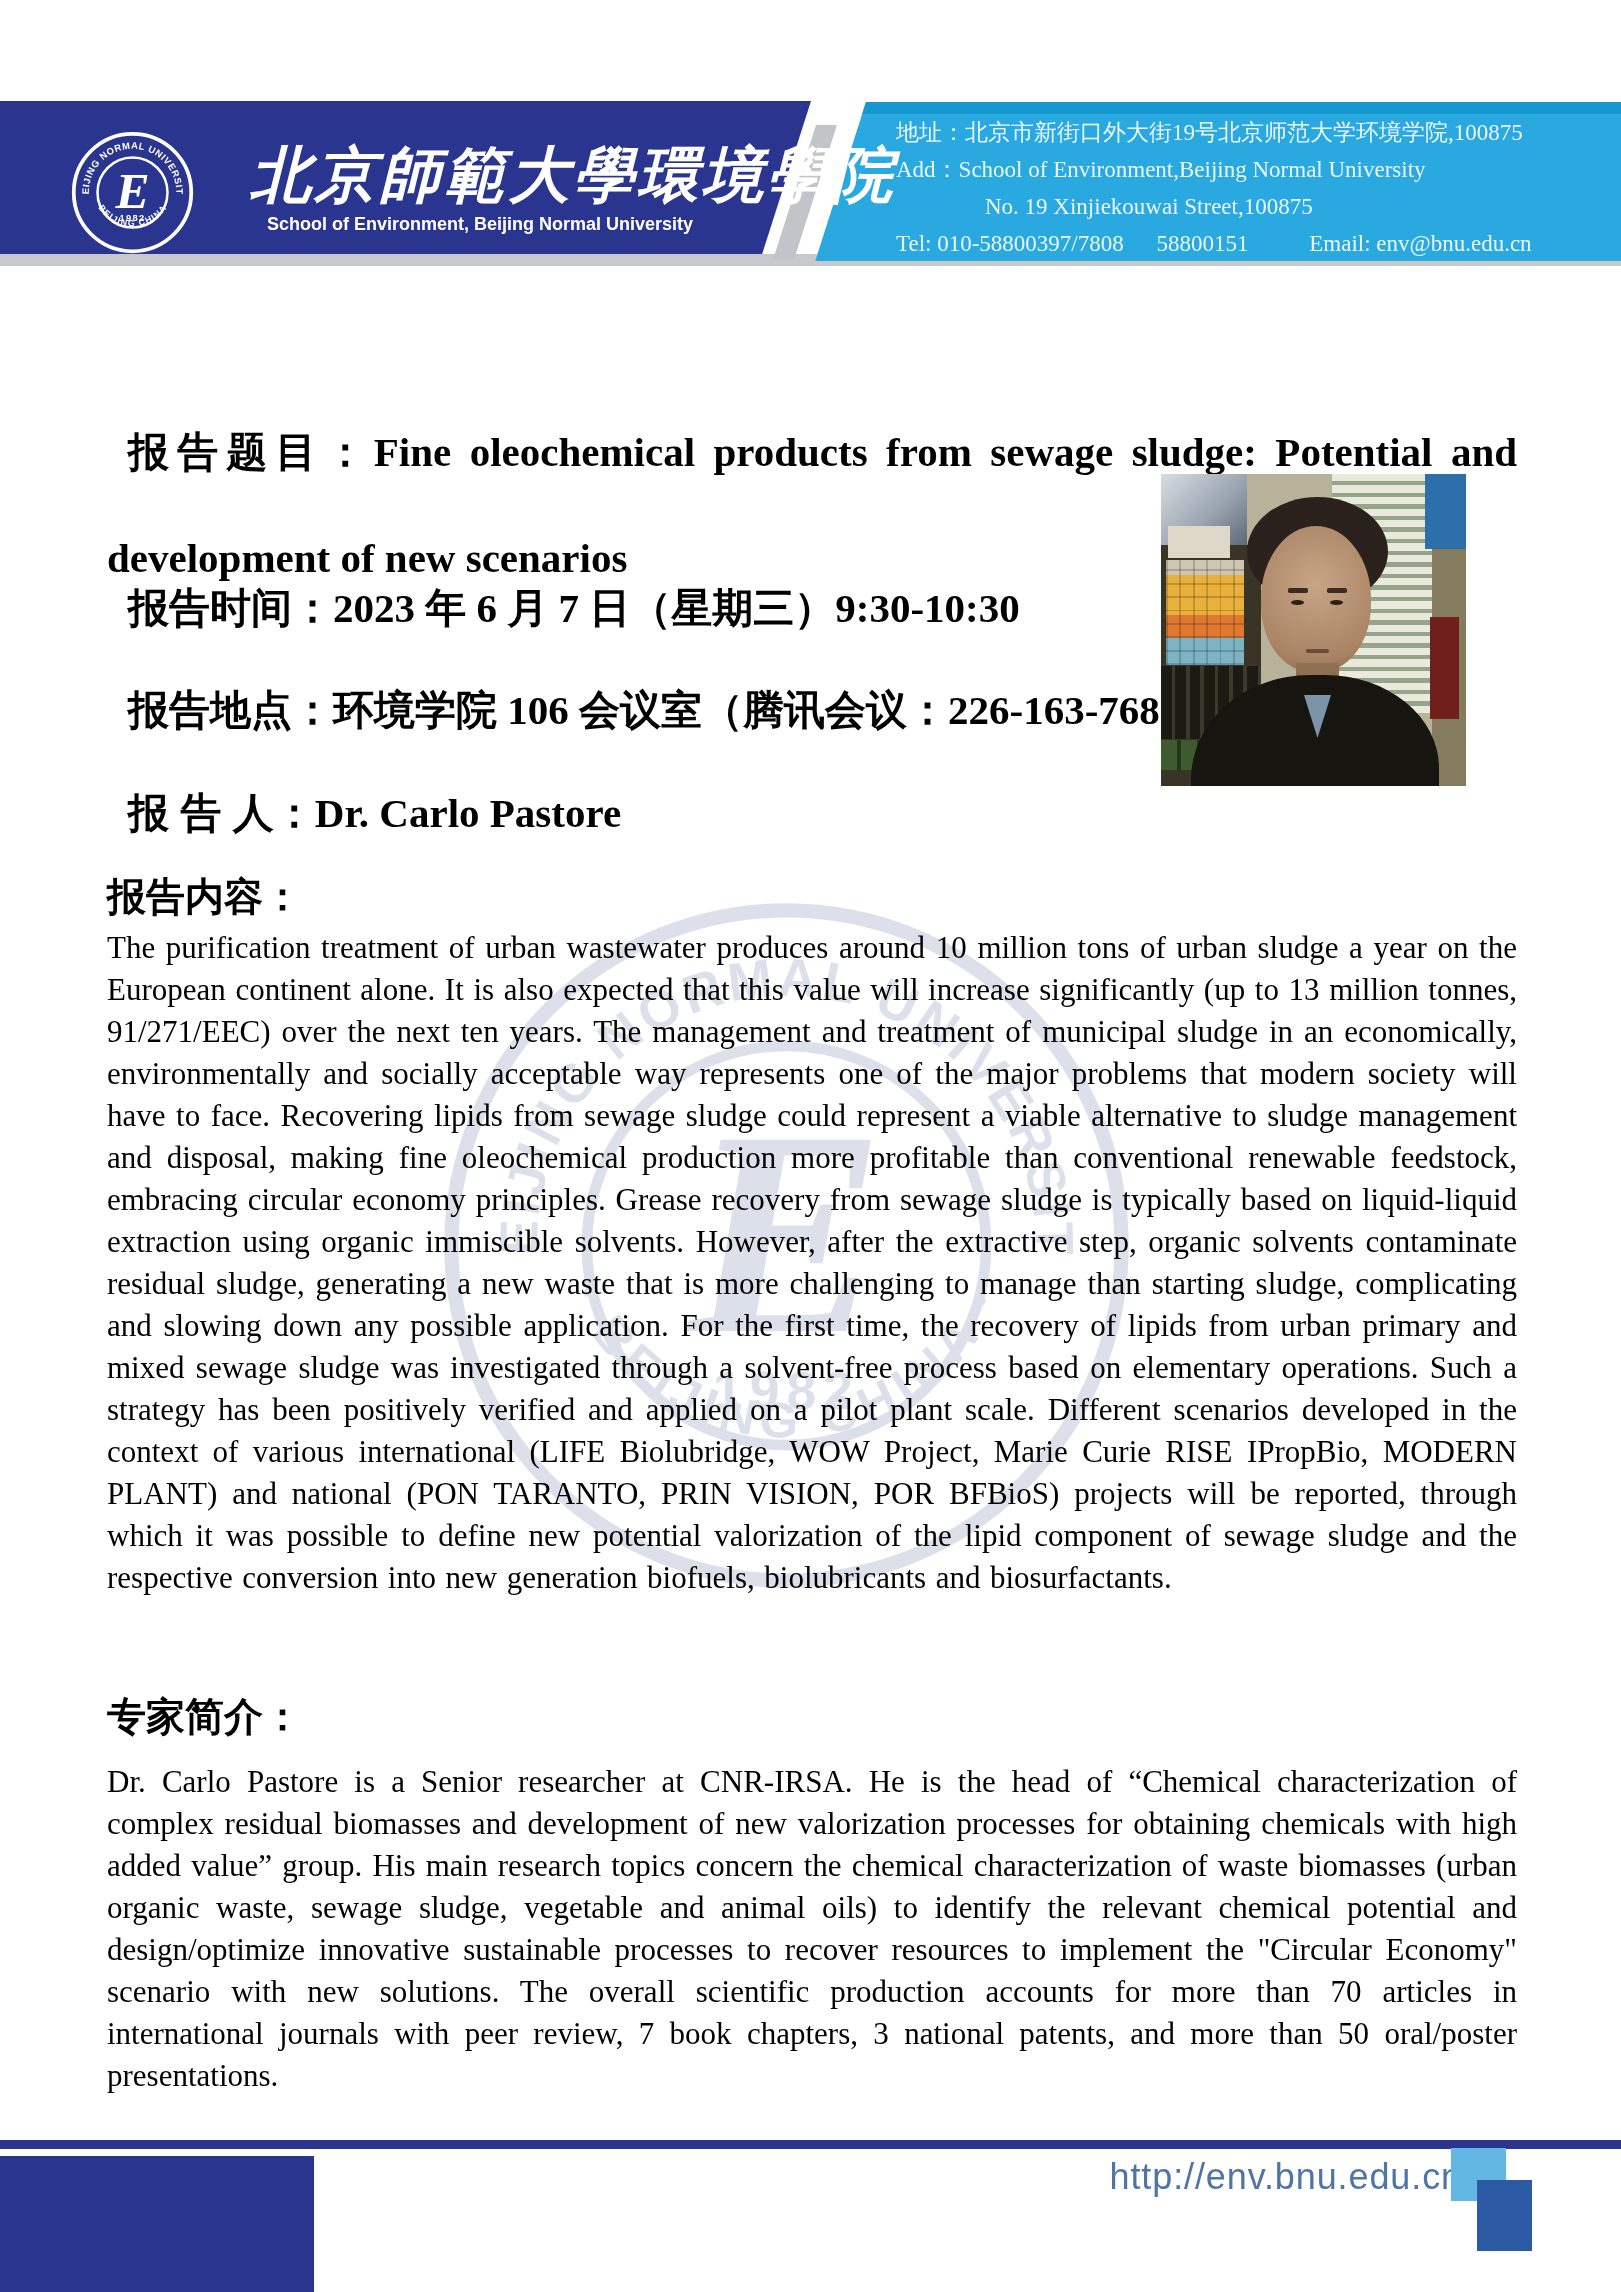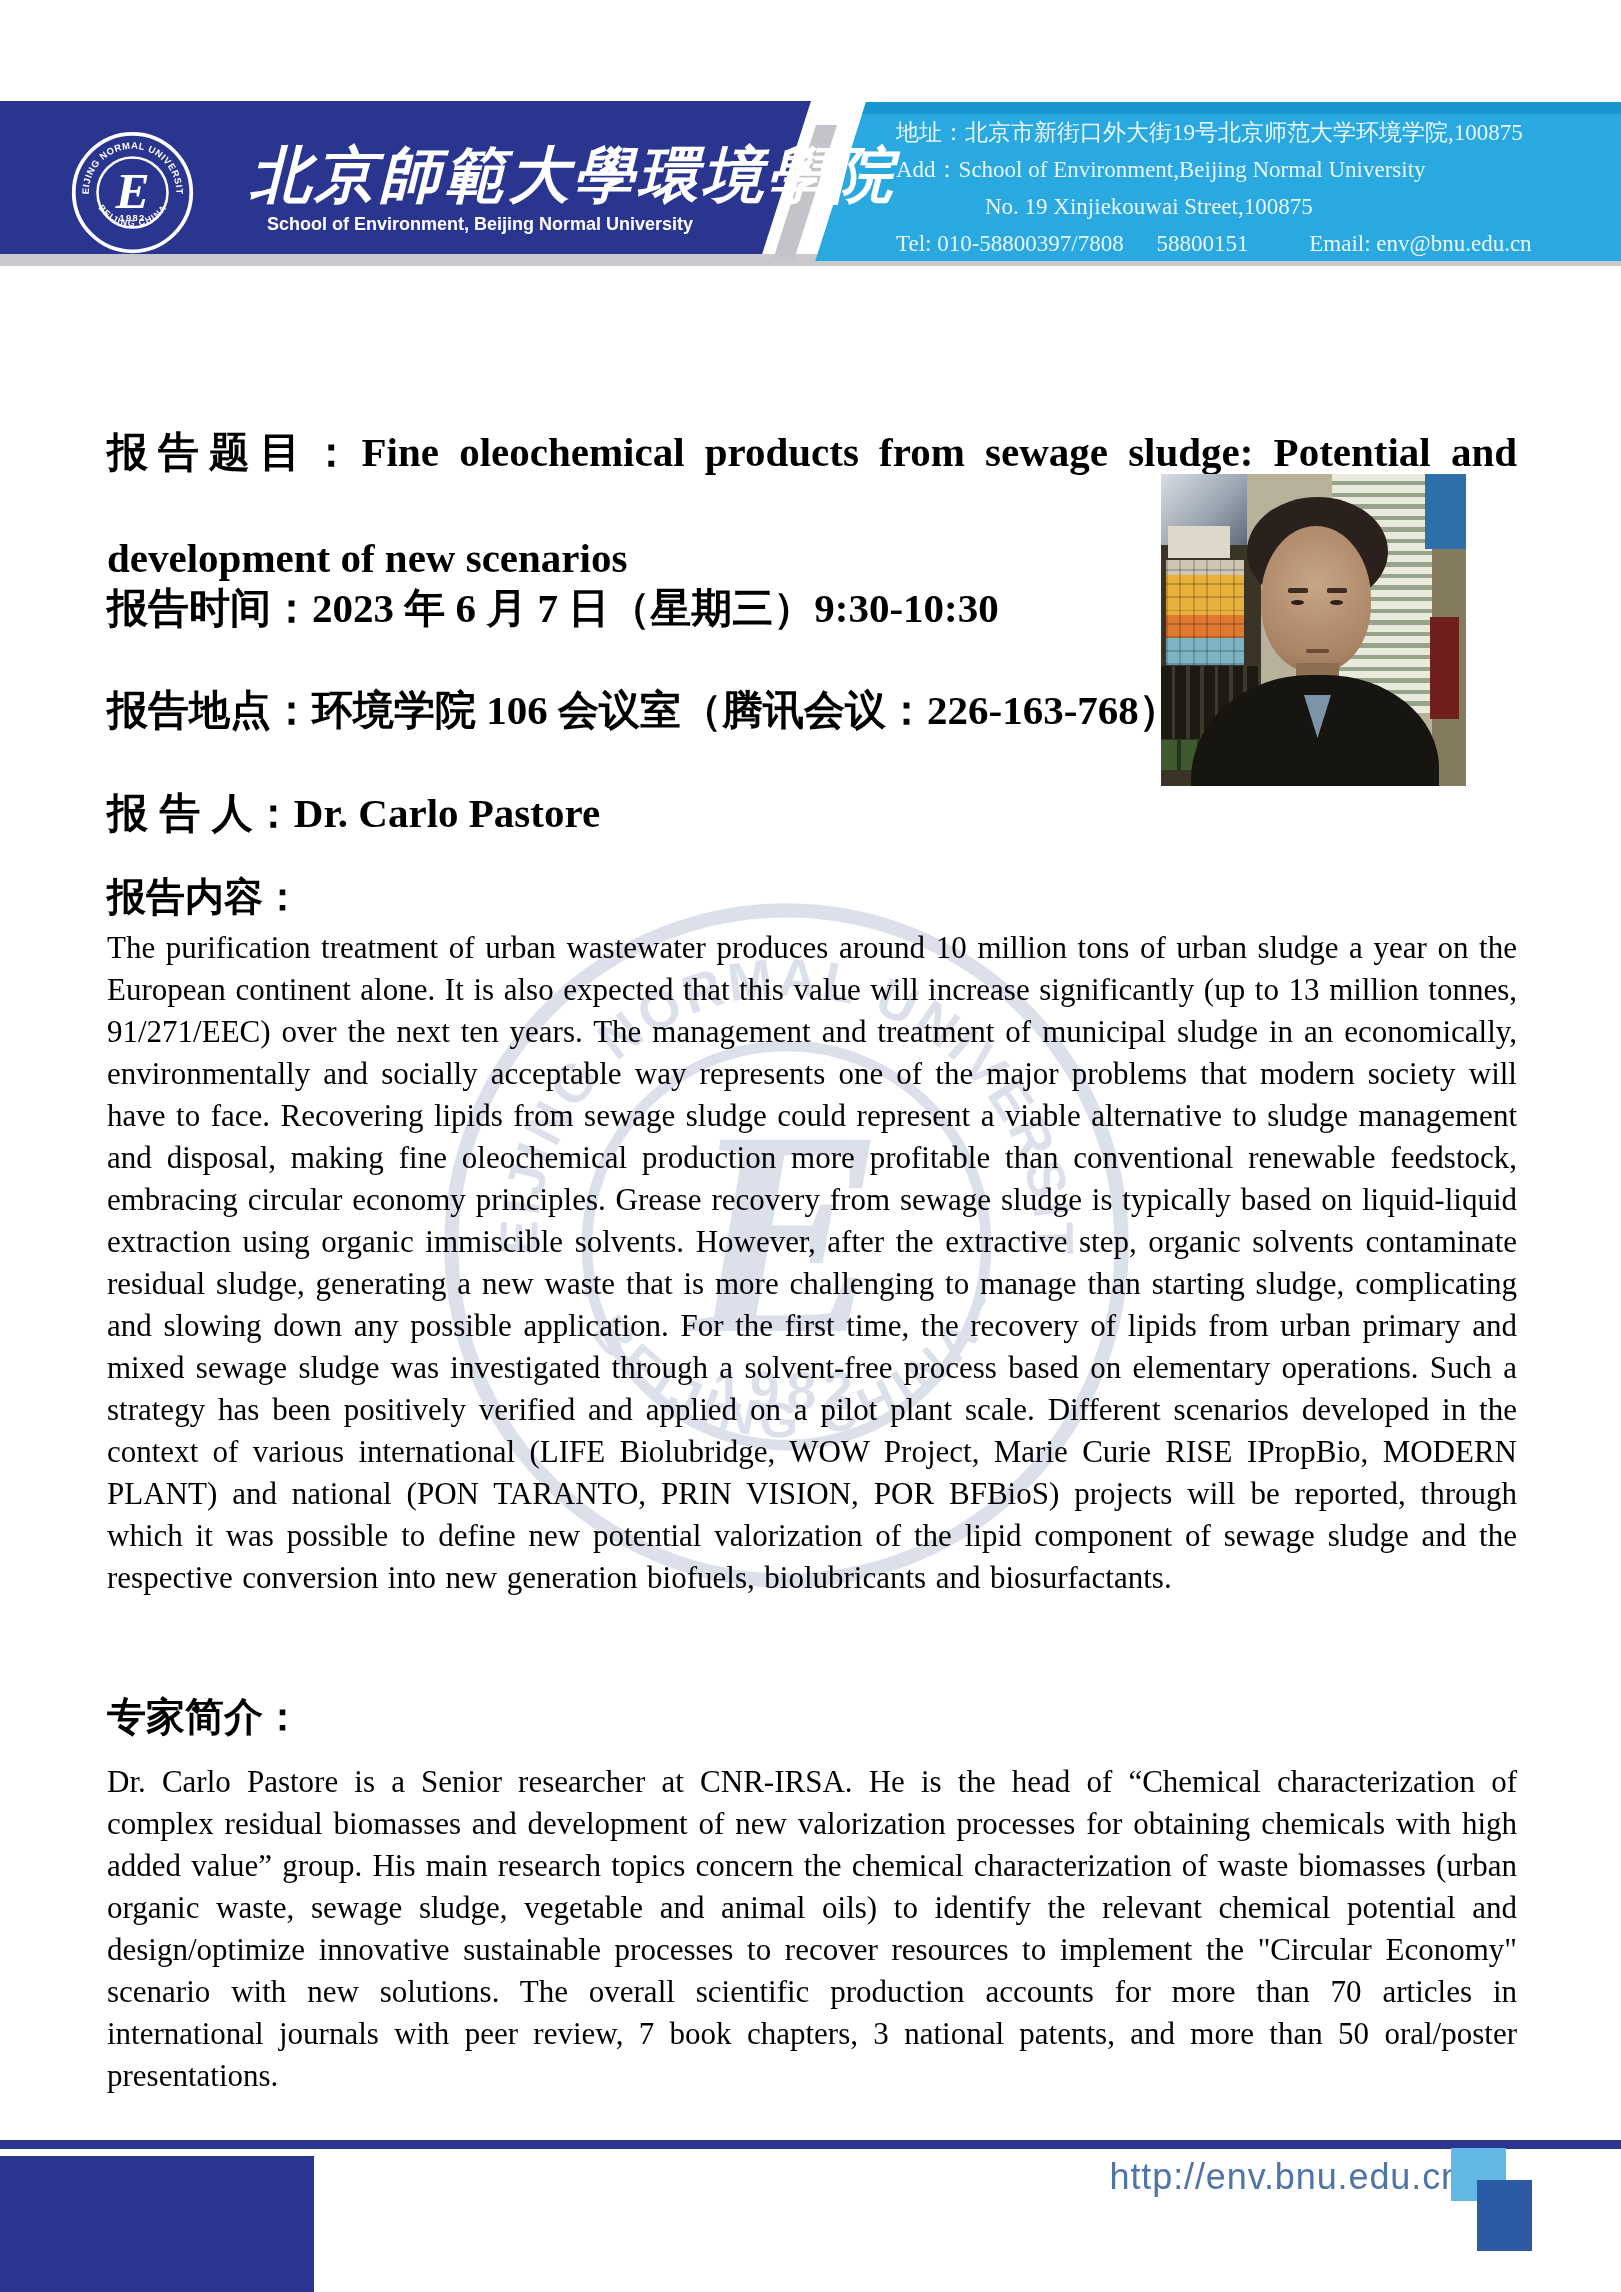--- a/index.html
+++ b/index.html
@@ -33,21 +33,21 @@
   .contact .tel-row span { display:inline-block; }
   .contact .tel2 { margin-left:27px; }
   .contact .email { margin-left:55px; }
 
   
   .watermark { position:absolute; left:430px; top:889px; width:713px; height:713px;
                opacity:0.30; z-index:0; }
 
   
   .main { position:relative; z-index:1; }
-  .cn-bold { font-family:"Liberation Sans","DejaVu Sans",sans-serif; font-weight:bold; }
+  .cn-bold { font-family:"Liberation Sans","DejaVu Sans",sans-serif; font-weight:bold;margin-left:21px; }
   .serif-bold { font-family:"Liberation Serif","DejaVu Serif",serif; font-weight:bold; }
 
   .title-block { position:absolute; left:107px; top:399px; width:1410px;
                  font-size:41px; line-height:106px; text-align:justify; color:#000; }
   .info-line { position:absolute; left:107px; width:1410px; font-size:41px; line-height:46px;
                white-space:nowrap; color:#000; }
   .info-time    { top:585px; }
   .info-venue   { top:687px; }
   .info-speaker { top:790px; }
 

